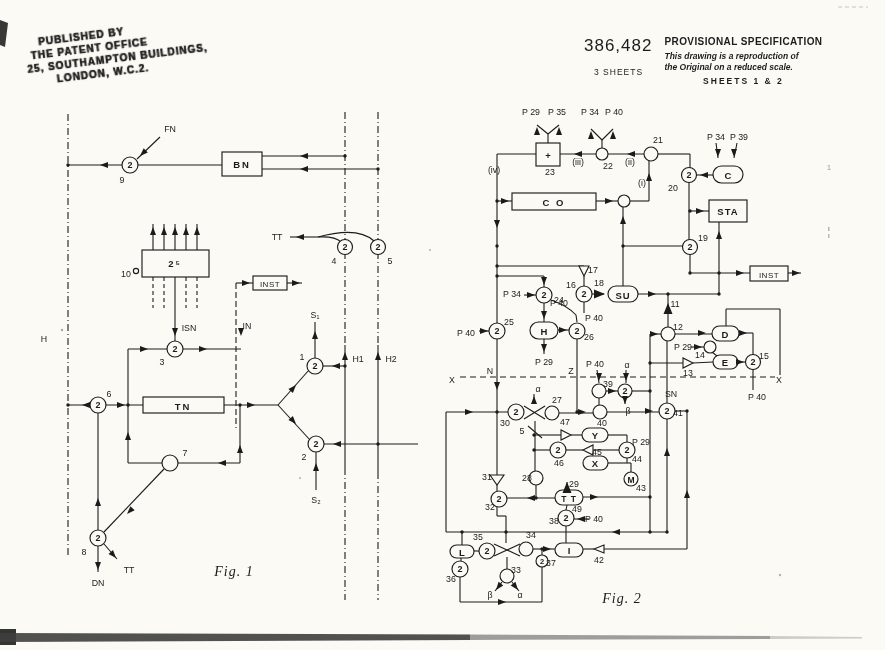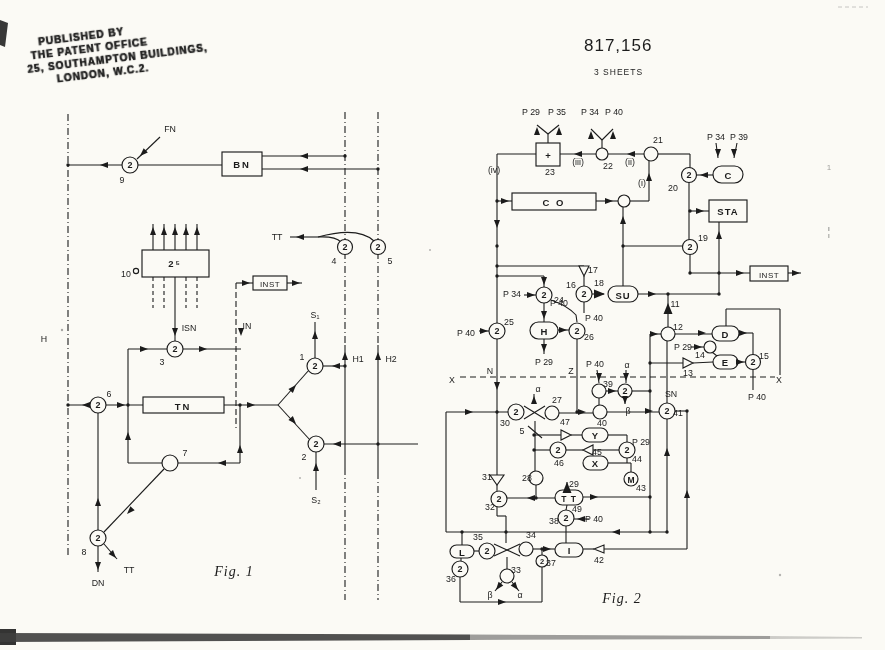--- a/index.html
+++ b/index.html
@@ -38,22 +38,30 @@
 
   <div class="stamp">
     <div class="s1">PUBLISHED BY</div>
     <div class="s2">THE PATENT OFFICE</div>
     <div class="s3">25, SOUTHAMPTON BUILDINGS,</div>
     <div class="s4">LONDON, W.C.2.</div>
   </div>
 
   <div class="hdr">
     <div>
-      <div class="hdr-num">817,156</div>
+      <div class="hdr-num">386,482</div>
       <div class="hdr-sheets">3 SHEETS</div>
+    </div>
+    <div>
+      <div class="hdr-title">PROVISIONAL SPECIFICATION</div>
+      <div class="hdr-note">
+        <div>This drawing is a reproduction of</div>
+        <div>the Original on a reduced scale.</div>
+      </div>
+      <div class="hdr-range">SHEETS 1 &amp; 2</div>
     </div>
   </div>
 
   <svg width="885" height="650" viewBox="0 0 885 650">
 
     <g>
       <g class="wire">
         <path d="M68 114 V558" stroke-dasharray="7 3 1 3"></path>
         <path d="M345 112 V345" stroke-dasharray="7 3 1 3"></path>
           <path d="M345 345 V468"></path>

